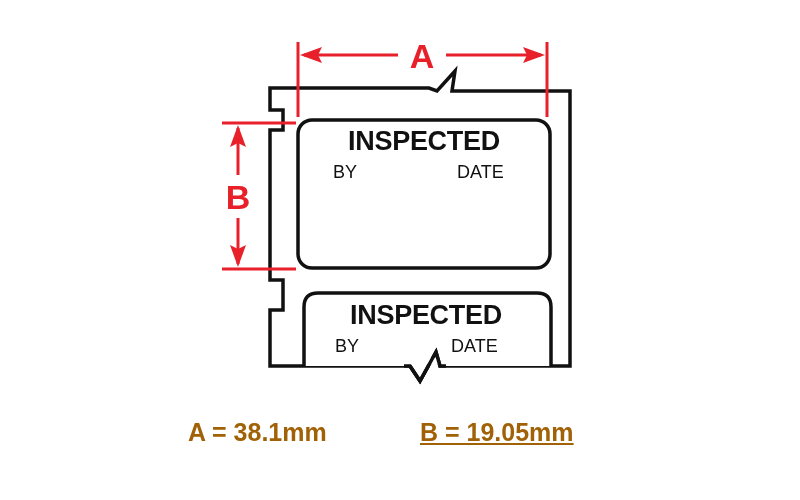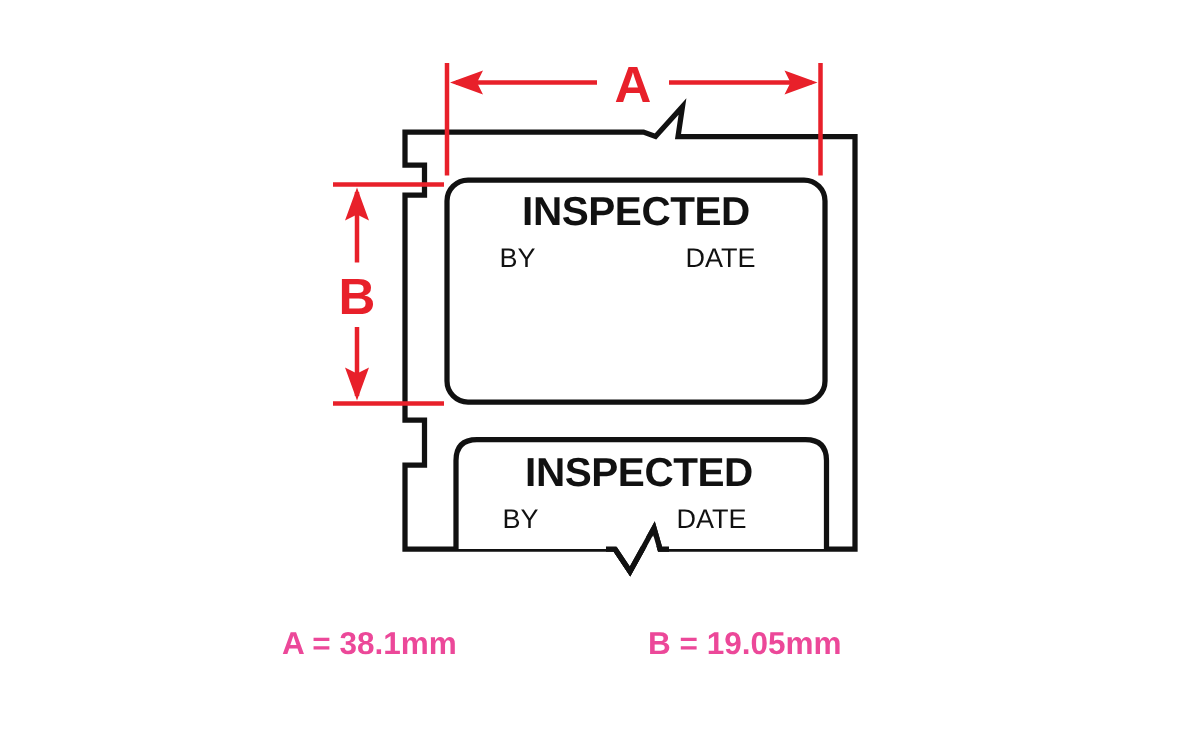--- a/index.html
+++ b/index.html
@@ -1,21 +1,21 @@
 <!DOCTYPE html>
 <html><head>
   <meta charset="utf-8">
   <style>
     html, body { margin: 0; padding: 0; background: #ffffff; }
     body { width: 800px; height: 500px; position: relative; overflow: hidden; font-family: "Liberation Sans", sans-serif; }
     svg { position: absolute; left: 0; top: 0; }
     .label-title { font-family: "Liberation Sans", sans-serif; font-weight: 700; font-size: 27px; fill: #111111; letter-spacing: -0.3px; }
     .label-field { font-family: "Liberation Sans", sans-serif; font-size: 18px; fill: #111111; }
     .dim-letter { font-family: "Liberation Sans", sans-serif; font-weight: 700; font-size: 34px; fill: #e8202a; }
-    .dim-note { position: absolute; top: 418px; font-family: "Liberation Sans", sans-serif; font-weight: 700; font-size: 21px; color: #ec4899; }
+    .dim-note { position: absolute; top: 418px; font-family: "Liberation Sans", sans-serif; font-weight: 700; font-size: 25px; color: #a16207; }
   </style>
 </head>
 <body>
 
 <svg width="800" height="500" viewBox="0 0 800 500">
 
   <path d="M 429 88 L 270 88 L 270 110 L 283 110 L 283 130 L 270 130
            L 270 280 L 283 280 L 283 310 L 270 310 L 270 366 L 410 366
            L 420 381 L 436 352 L 440 366 L 570 366 L 570 91 L 452 91
            L 455 71 L 437 91 Z" fill="none" stroke="#111111" stroke-width="3.5" stroke-linejoin="miter"></path>
@@ -49,13 +49,13 @@
     <line x1="222" y1="269" x2="296" y2="269" stroke="#e8202a" stroke-width="3"></line>
     <line x1="238" y1="128" x2="238" y2="175" stroke="#e8202a" stroke-width="3"></line>
     <line x1="238" y1="218" x2="238" y2="264" stroke="#e8202a" stroke-width="3"></line>
     <polygon points="238,125 230,147 238,143 246,147" fill="#e8202a"></polygon>
     <polygon points="238,267 230,245 238,249 246,245" fill="#e8202a"></polygon>
     <text class="dim-letter" x="238" y="209" text-anchor="middle">B</text>
   </g>
 </svg>
 
 <div class="dim-note" style="left:188px;">A = 38.1mm</div>
-<div class="dim-note" style="left:432px;">B = 19.05mm</div>
+<div class="dim-note" style="left:420px;text-decoration:underline;">B = 19.05mm</div>
 
 </body></html>

